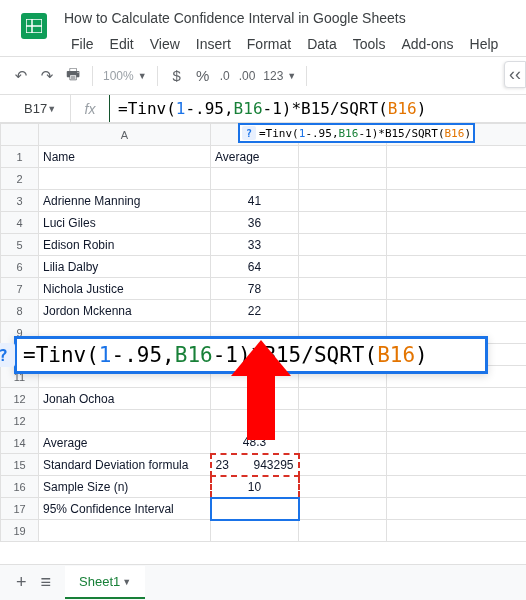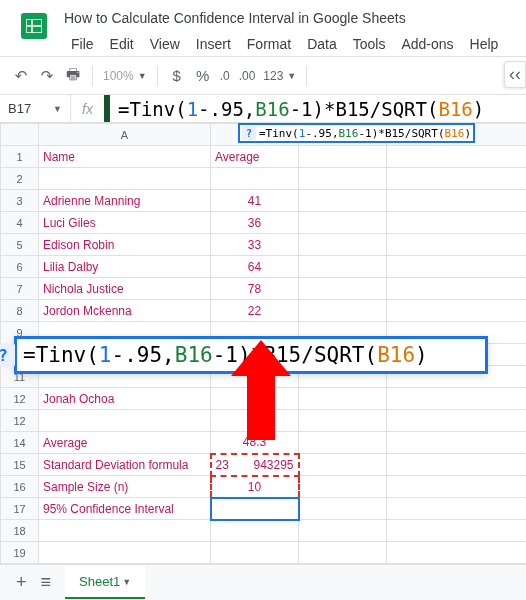--- a/index.html
+++ b/index.html
@@ -15,35 +15,35 @@
   .menu-item { padding: 4px 7px; font-size: 14px; color: #3c4043; cursor: pointer; border-radius: 4px; }
   
   .toolbar { border-top: 1px solid #e0e0e0; border-bottom: 1px solid #e0e0e0; padding: 6px 12px; display: flex; align-items: center; gap: 8px; color: #5f6368; font-size: 12px; }
   .tb-icon { width: 18px; text-align: center; cursor: pointer; font-size: 15px; }
   .tb-sep { width: 1px; height: 20px; background: #e0e0e0; margin: 0 2px; }
   .tb-zoom { color: #9aa0a6; }
   .tb-drop { font-size: 9px; color: #5f6368; margin-left: -4px; }
   .tb-num { font-size: 12px; }
   
   .fx-row { display: flex; align-items: center; border-bottom: 1px solid #e0e0e0; height: 28px; }
-  .cell-ref { width: 70px; padding: 0 8px; font-size: 13px; color: #3c4043; display:flex; align-items:center; justify-content:space-between;}
+  .cell-ref { width: 70px; padding: 0 24px; font-size: 13px; color: #3c4043; display:flex; align-items:center; justify-content:space-between;}
   .cell-ref-drop { font-size: 9px; color: #5f6368;}
-  .fx-label { width: 40px; text-align: center; font-style: italic; color: #9aa0a6; border-left: 1px solid #e0e0e0; border-right: 6px solid #14532d; height: 100%; line-height: 28px; font-size: 14px;}
-  .fx-content { flex: 1; padding: 0 8px; font-family: 'Consolas', monospace; font-size: 19px; }
+  .fx-label { width: 40px; text-align: center; font-style: italic; color: #9aa0a6; border-left: 1px solid #e0e0e0; border-right: 1px solid #14532d; height: 100%; line-height: 28px; font-size: 14px;}
+  .fx-content { flex: 1; padding: 0 8px; font-family: 'Consolas', monospace; font-size: 16px; }
   
   .grid-area { position: relative; }
   table { border-collapse: collapse; width: 100%; table-layout: fixed; }
   th, td { border: 1px solid #e0e0e0; height: 22px; font-size: 12px; }
   th { background: #f8f9fa; color: #5f6368; font-weight: normal; text-align: center; font-size: 11px; }
   .row-header { width: 38px; background: #f8f9fa; text-align: center; color: #5f6368; font-size: 11px; }
   .col-a { width: 172px; }
   .col-b { width: 88px; }
   .col-c { width: 88px; }
   .col-d { width: 140px; }
-  td.data { padding: 0 4px; color: #be185d; text-align: left; }
+  td.data { padding: 0 4px; color: #0f172a; text-align: left; }
   td.num { text-align: center; }
   
   .dashed-range { border: 2px dashed #d93025 !important; }
   .active-cell { border: 2px solid #1a73e8 !important; position: relative; }
   .inline-formula { position: absolute; left: 238px; top: 0; font-family: Consolas, monospace; font-size: 11px; white-space: nowrap; background: #fff; border: 2px solid #1a73e8; display:flex; align-items:center; padding: 1px 2px; z-index: 5;}
   .q-badge-sm { background: #e8f0fe; color: #1a73e8; font-weight: bold; font-size: 10px; width: 14px; height: 14px; display: inline-flex; align-items:center; justify-content:center; margin-right: 3px; border-radius: 2px;}
   
   .fc-black { color: #000; }
   .fc-blue { color: #1a73e8; }
   .fc-green { color: #188038; }
@@ -268,27 +268,20 @@
         </tr>
   <tr class="row-17-wrap">
     <td class="row-header">17</td>
     <td class="data">95% Confidence Interval</td>
     <td class="data active-cell"></td>
     <td></td>
           <td></td>
 
   </tr>
   <tr>
-          <td class="row-header">18</td>
-          <td class="data"></td>
-          <td class="data num"></td>
-          <td></td>
-          <td></td>
-        </tr>
-  <tr>
           <td class="row-header">19</td>
           <td class="data"></td>
           <td class="data num"></td>
           <td></td>
           <td></td>
         </tr>
 </tbody>
     </table>
 </div>
 

